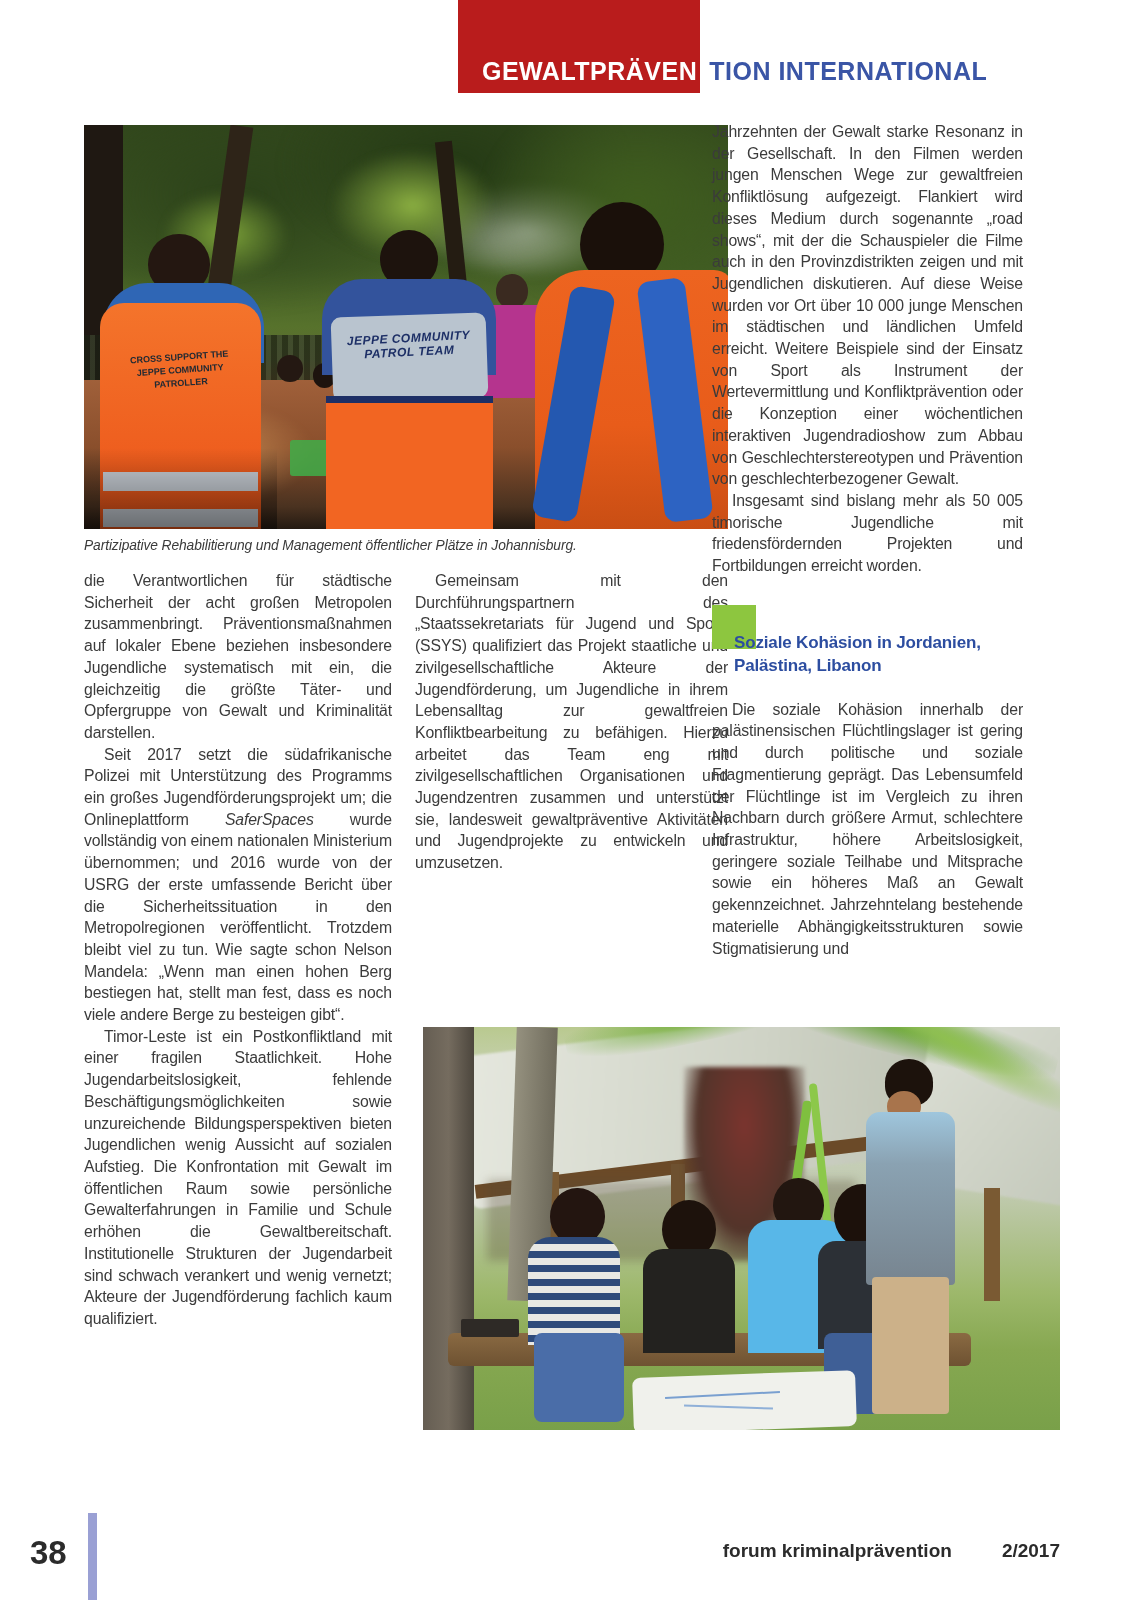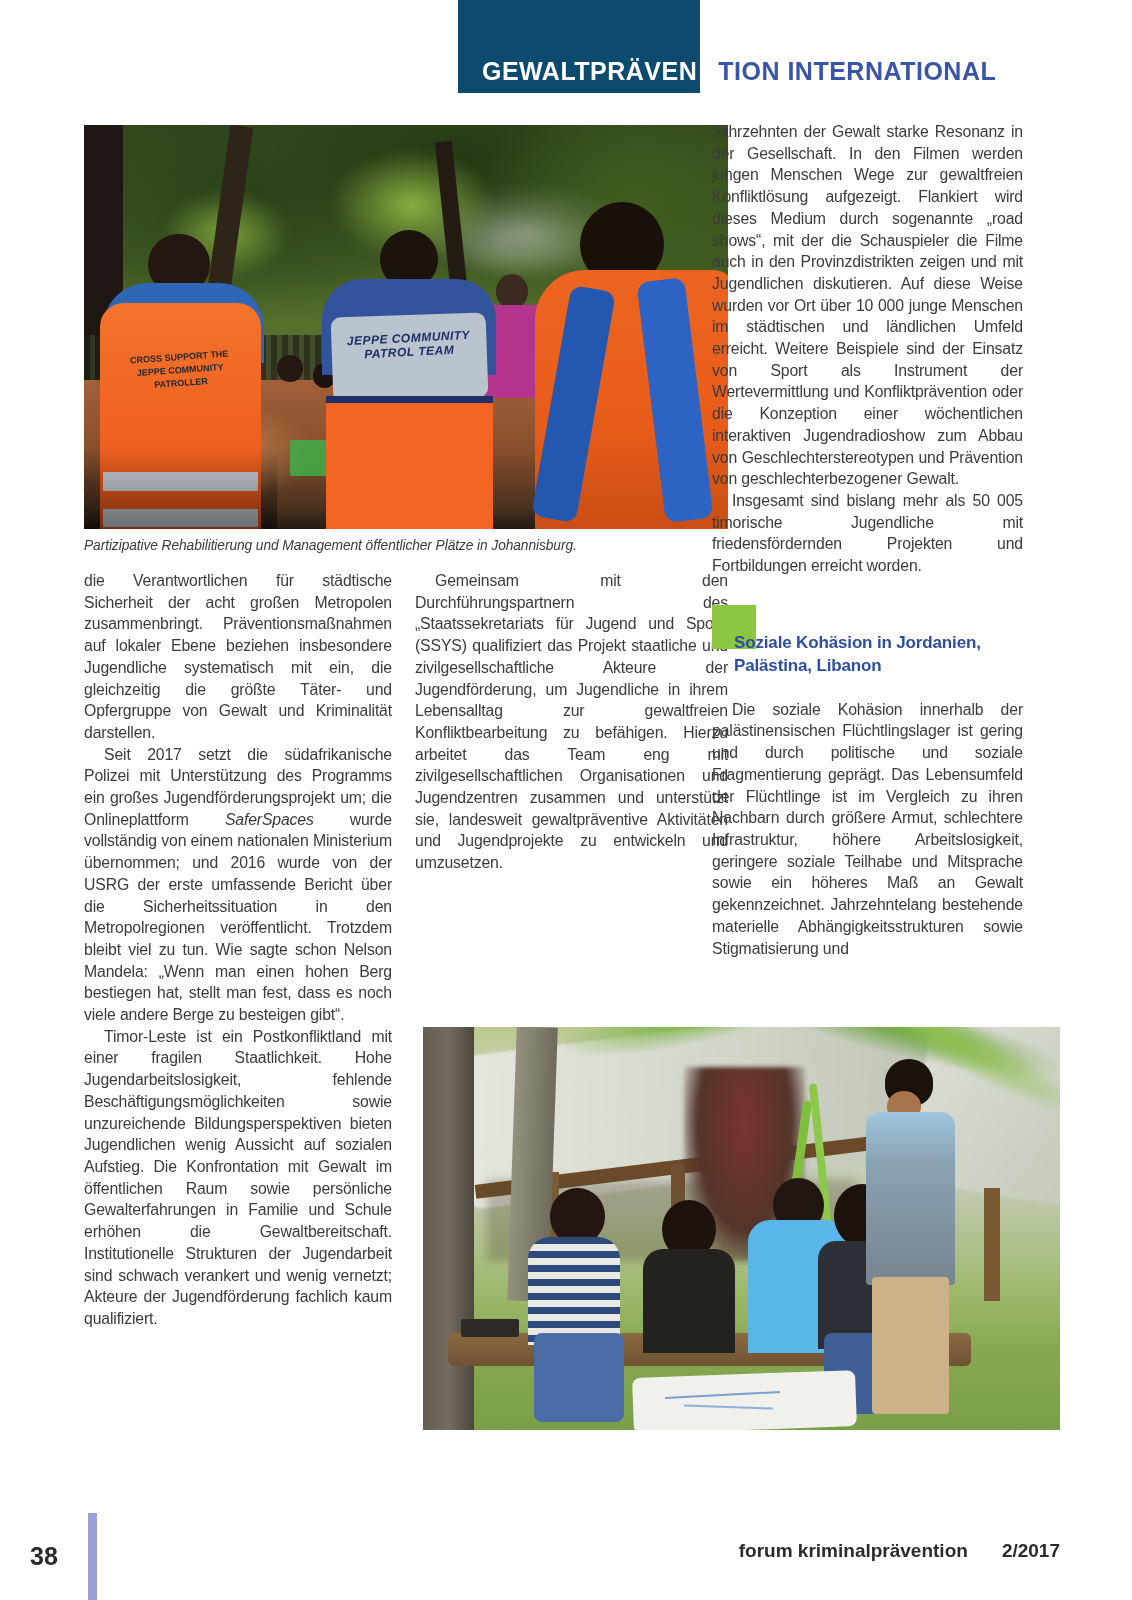--- a/index.html
+++ b/index.html
@@ -1,44 +1,44 @@
 <!DOCTYPE html>
 <html><head>
 <meta charset="utf-8">
 <style>
   html,body{margin:0;padding:0;}
   body{width:1132px;height:1600px;background:#ffffff;font-family:"Liberation Sans",sans-serif;}
   .page{position:relative;width:1132px;height:1600px;background:#fff;overflow:hidden;}
 
   
   .title-wrap{position:absolute;left:458px;top:0;font-weight:bold;font-size:25px;letter-spacing:.5px;white-space:nowrap;}
-  .title-p1{display:inline-block;background:#0c4a6e;color:#ffffff;padding:57px 3px 7px 24px;}
-  .title-p2{color:#3a55a6;padding-left:18px;}
+  .title-p1{display:inline-block;background:#b91c1c;color:#ffffff;padding:57px 3px 7px 24px;}
+  .title-p2{color:#3a55a6;padding-left:9px;}
 
   
   .photo{position:absolute;overflow:hidden;background:#555;}
   .photo *{position:absolute;}
 
   
   .caption{position:absolute;font-style:italic;font-size:13.8px;color:#3a3a3a;letter-spacing:-.1px;}
 
   
   .col{position:absolute;font-size:15.8px;line-height:21.7px;color:#3b3b3b;text-align:justify;letter-spacing:-.15px;}
   .col p{margin:0;}
   .col p.ind{text-indent:20px;}
   .ital{font-style:italic;}
 
   .section-heading{position:relative;margin-top:54px;margin-bottom:22px;padding-left:22px;color:#2c4da0;font-weight:bold;font-size:17px;line-height:23px;text-align:left;}
   .green-sq{position:absolute;left:0;top:-26px;width:44px;height:44px;background:#8dc63f;z-index:0;}
   .sh-text{position:relative;z-index:1;}
 
   
-  .page-num{position:absolute;left:30px;top:1534px;font-size:25px;font-weight:bold;color:#2b2b2b;margin-top:8px;}
+  .page-num{position:absolute;left:30px;top:1534px;font-size:33px;font-weight:bold;color:#2b2b2b;}
   .footer-bar{position:absolute;left:88px;top:1513px;width:9px;height:87px;background:#9aa0d4;}
-  .footer-right{position:absolute;right:72px;top:1540px;font-size:19px;font-weight:bold;color:#2b2b2b;display:flex;gap:34px;}
+  .footer-right{position:absolute;right:72px;top:1540px;font-size:19px;font-weight:bold;color:#2b2b2b;display:flex;gap:50px;}
 
   .vest-text{font-size:9px;font-weight:bold;color:#222a33;text-transform:uppercase;text-align:center;line-height:13px;}
   .jacket-text{font-size:12px;font-weight:bold;font-style:italic;color:#1d2f66;text-align:center;line-height:14px;letter-spacing:.5px;}
 </style>
 </head>
 <body>
 
 <div class="page">
 
   <div class="title-wrap">

